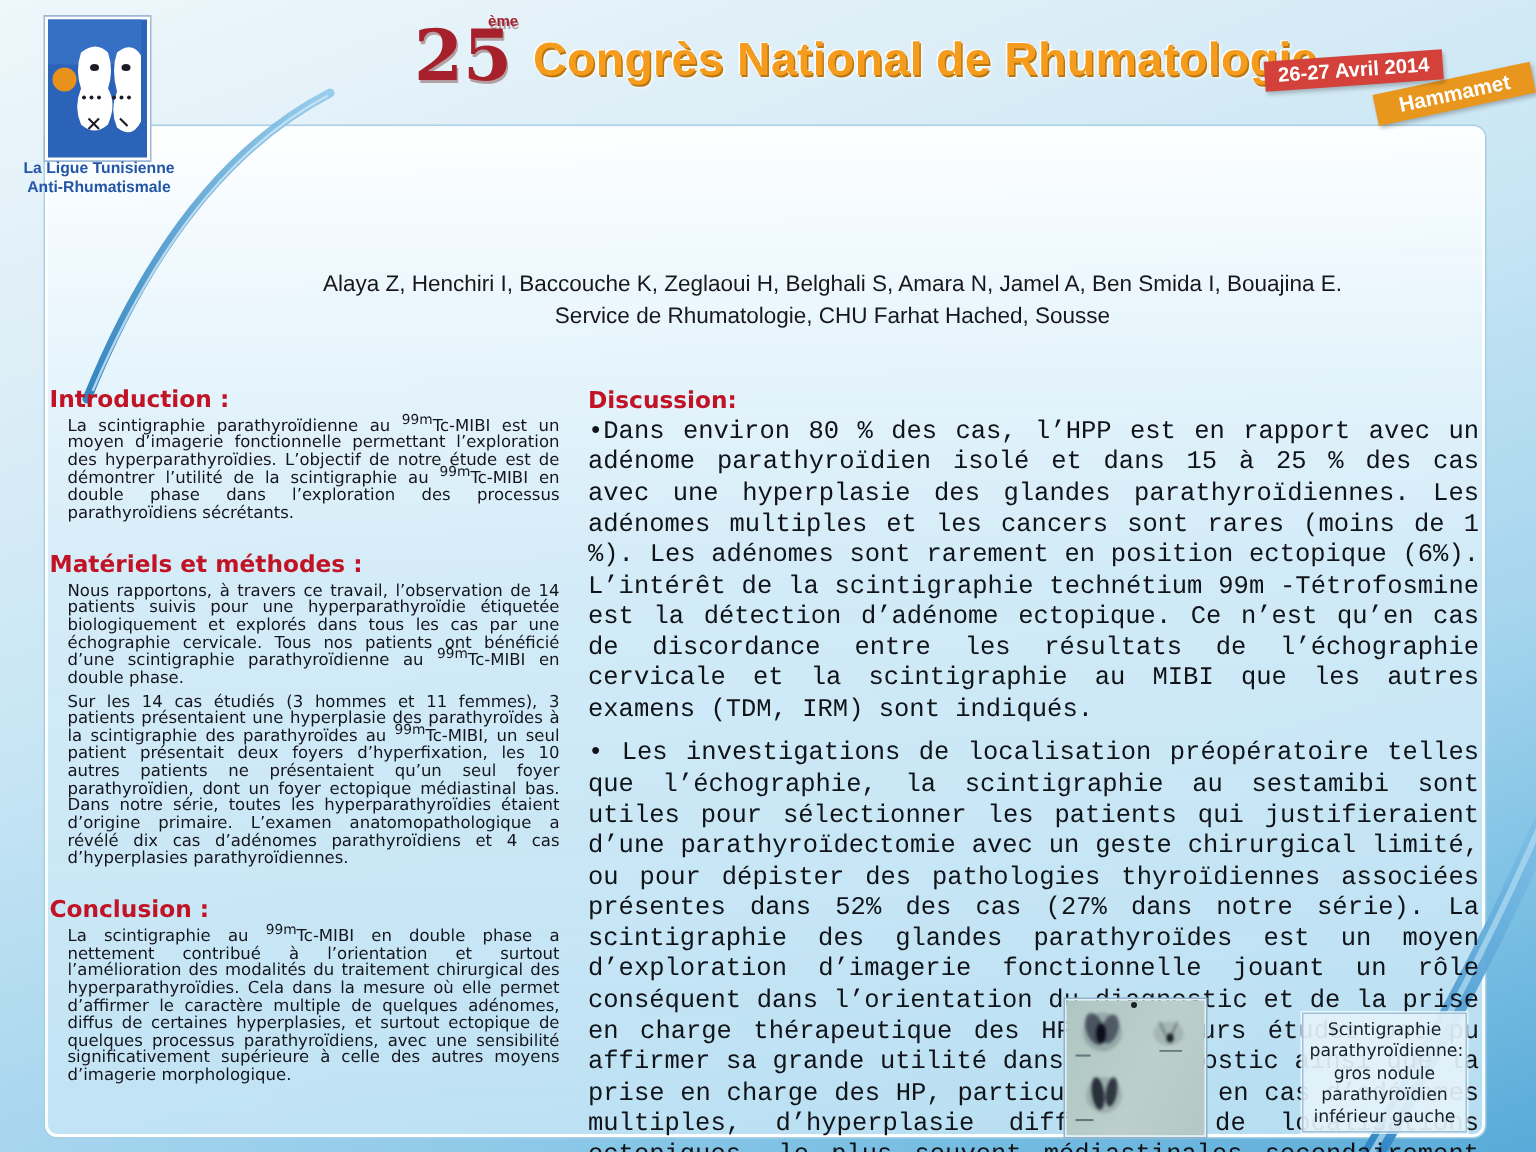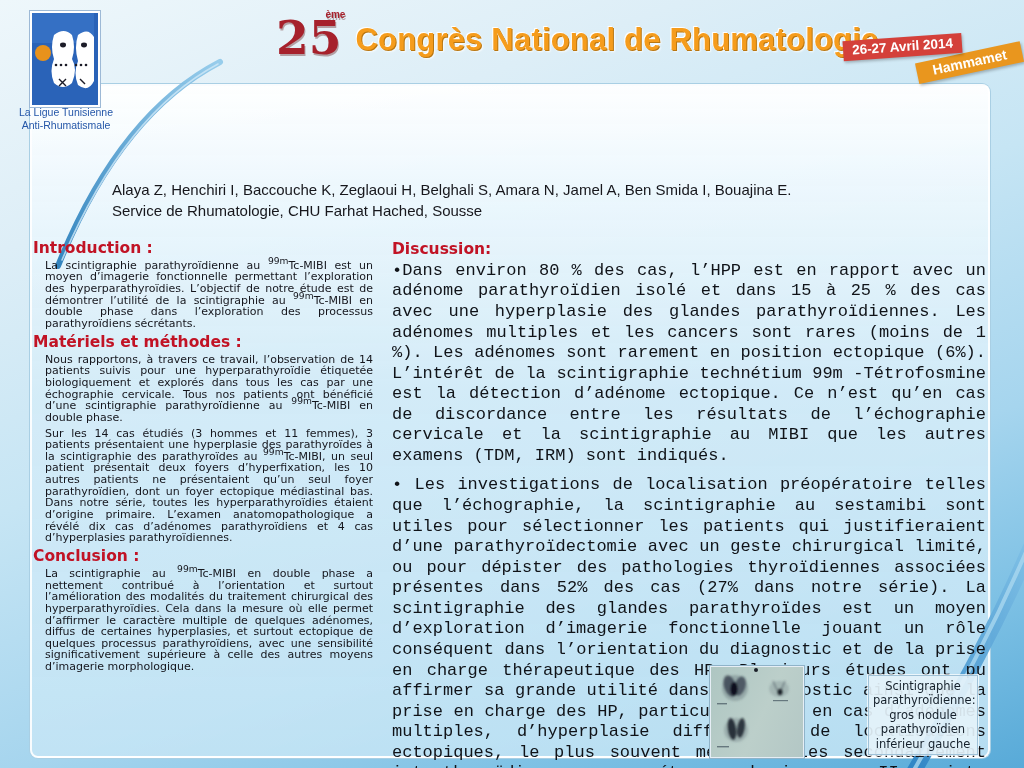--- a/index.html
+++ b/index.html
@@ -15,44 +15,44 @@
     background:linear-gradient(180deg,rgba(255,255,255,.95) 0%,rgba(238,248,253,.92) 16%,rgba(213,236,248,.88) 45%,rgba(197,229,245,.85) 100%);
     border:2px solid rgba(255,255,255,.9);
     box-shadow:0 0 0 1px #a9cfe4;
   }
   .swooshes{position:absolute;left:0;top:0;width:1024px;height:768px;z-index:2;pointer-events:none;}
   .content{position:absolute;left:0;top:0;width:1024px;height:768px;z-index:3;}
 
   
   .logo-box{position:absolute;left:30px;top:11px;width:66px;height:92px;border:2px solid #fff;box-shadow:0 0 0 1px #9db9d6;background:#2a63b8;}
   .logo-caption{position:absolute;left:2px;top:106px;width:128px;text-align:center;
-    font-family:"Liberation Sans",sans-serif;font-weight:normal;font-size:10.5px;line-height:1.25;color:#2456a8;}
+    font-family:"Liberation Sans",sans-serif;font-weight:bold;font-size:10.5px;line-height:1.25;color:#2456a8;}
   .brand{position:absolute;left:276px;top:14px;display:flex;align-items:flex-start;}
   .edition{position:relative;font-family:"DejaVu Serif",serif;font-weight:bold;font-size:47px;line-height:1;
     color:#a6212c;text-shadow:1px 2px 0 rgba(90,10,10,.35);}
   .edition sup{position:absolute;top:1px;right:-4px;font-size:10px;font-family:"Liberation Sans",sans-serif;}
   .congress{margin-left:14px;padding-top:8px;font-family:"Liberation Sans",sans-serif;font-weight:bold;font-size:31px;
     color:#f59c1c;letter-spacing:.2px;
     text-shadow:-1px -1px 0 #fff,1px 1px 0 #b97610,2px 2px 2px rgba(255,255,255,.8);}
   .badge{position:absolute;color:#fff;font-family:"Liberation Sans",sans-serif;font-weight:bold;white-space:nowrap;
     box-shadow:1px 2px 3px rgba(0,0,0,.25);}
   .badge-date{left:843px;top:37px;background:#d4403a;font-size:13.5px;padding:2px 9px 3px;transform:rotate(-4deg);z-index:5;}
   .badge-place{left:916px;top:52px;background:#e9961e;font-size:14px;padding:2px 16px 3px;transform:rotate(-12deg);z-index:4;}
 
   
   .title{position:absolute;left:112px;top:88px;width:886px;text-align:center;
     font-family:"Liberation Sans",sans-serif;font-weight:bold;font-size:27px;line-height:1.26;color:#0b0b0d;}
   .title sup{font-size:.62em;}
-  .byline{position:absolute;left:112px;top:179px;width:886px;text-align:left;font-size:15px;line-height:1.4;color:#17171c;
+  .byline{position:absolute;left:112px;top:179px;width:886px;text-align:center;font-size:15px;line-height:1.4;color:#17171c;
     font-family:"Liberation Sans",sans-serif;}
 
   
   .col-left{position:absolute;left:33px;top:238px;width:340px;}
   .col-right{position:absolute;left:392px;top:239px;width:594px;}
-  .sec-h{font-weight:bold;color:#c11325;font-size:15.5px;line-height:1.15;margin:2px 0 2px;}
+  .sec-h{font-weight:bold;color:#c11325;font-size:15.5px;line-height:1.15;margin:20px 0 2px;}
   .col-left p{margin:0 0 4px;font-size:11px;line-height:1.06;text-align:justify;color:#15161d;padding-left:12px;}
   .col-right p{margin:0 0 9px;font-size:17px;line-height:1.21;text-align:justify;color:#101318;font-family:Liberation Mono, monospace;}
   sup{line-height:0;}
 
   
   .fig-img{position:absolute;left:710px;top:666px;width:92px;height:90px;
     background:linear-gradient(115deg,#aec6c2 0%,#bccfca 55%,#b3c7c5 100%);
     border:1px solid #e6eef5;box-shadow:0 0 0 1px #8fb3c9;}
   .fig-cap{position:absolute;left:868px;top:675px;width:100px;min-height:70px;padding:3px 4px;
     background:rgba(228,242,250,.92);border:1px solid #9fc2d8;box-shadow:0 0 0 1px rgba(255,255,255,.7);

